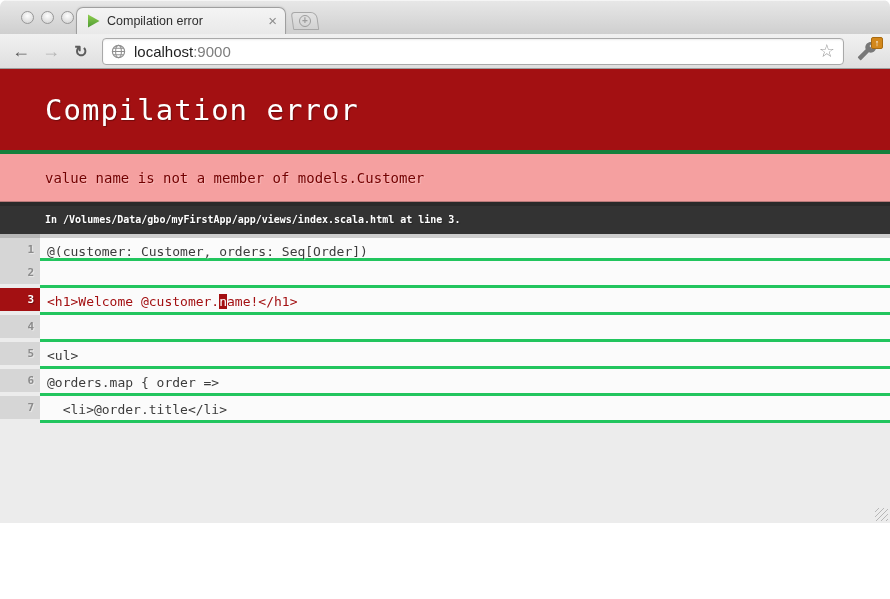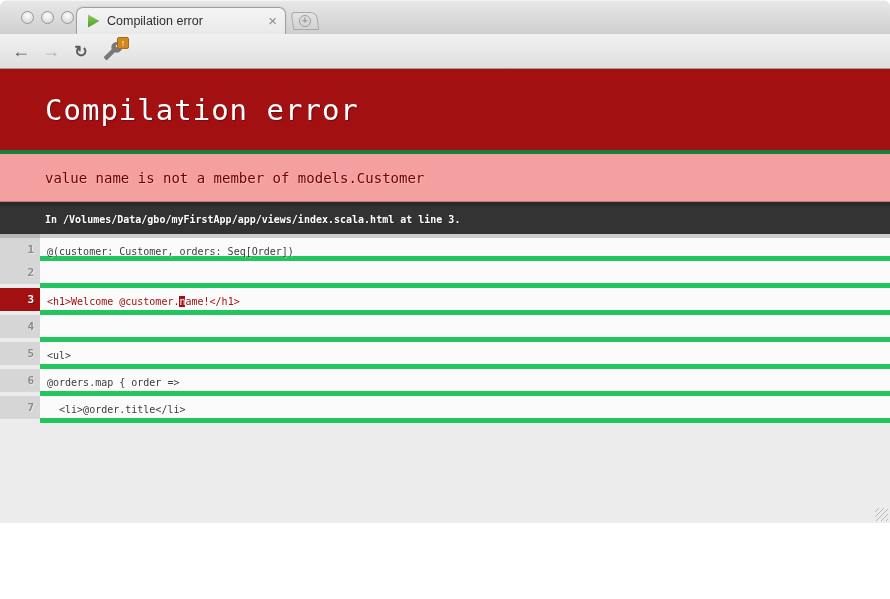--- a/index.html
+++ b/index.html
@@ -32,21 +32,21 @@
 
   
   .page { flex:1; background:#ececec; display:flex; flex-direction:column; position:relative; font-family:"DejaVu Sans Mono","Liberation Mono",monospace; }
   .err-header { background:#a31012; color:#fff; padding:21px 45px 20px; font-size:29px; line-height:40px; text-shadow:1px 1px 1px rgba(0,0,0,0.3); letter-spacing:1px; flex:none; }
   .err-detail { background:#f5a0a0; border-top:4px solid #15803d; border-bottom:1px solid #ba7a7a; color:#730000; padding:15px 45px 14px; font-size:14px; line-height:18px; text-shadow:1px 1px 1px rgba(255,255,255,0.3); flex:none; }
   .err-location { background:#333; border-top:4px solid #2a2a2a; color:#fff; padding:5px 45px; font-size:10px; font-weight:bold; line-height:18px; text-shadow:1px 1px 1px rgba(0,0,0,0.3); flex:none; }
 
   .code { flex:none; }
   .crow { display:flex; height:27px; }
   .gut { width:40px; height:23px; background:#d6d6d6; color:#8b8b8b; font-size:11px; font-weight:bold; text-align:right; padding:5px 6px 0 0; line-height:14px; text-shadow:1px 1px 1px rgba(255,255,255,0.5); }
-  .cod { flex:1; height:27px; background:#fbfbfb; border-bottom:5px solid #22c55e; padding:6px 0 0 7px; font-size:10px; line-height:15px; color:#3c3c3c; white-space:pre; text-shadow:1px 1px 1px rgba(255,255,255,0.5); }
+  .cod { flex:1; height:27px; background:#fbfbfb; border-bottom:3px solid #22c55e; padding:6px 0 0 7px; font-size:13px; line-height:15px; color:#3c3c3c; white-space:pre; text-shadow:1px 1px 1px rgba(255,255,255,0.5); }
   .crow.first .gut { border-top:4px solid #b6b6b6; height:27px; }
   .crow.first .cod { border-top:4px solid #cdcdcd; }
   .crow.err .gut { background:#a31012; color:#fff; text-shadow:1px 1px 1px rgba(0,0,0,0.3); }
   .crow.err .cod { color:#a31012; }
   .mark { background:#a31012; color:#fff; text-shadow:none; }
 
   .filler { flex:1; position:relative; }
   .grip { position:absolute; right:2px; bottom:2px; width:13px; height:13px; background:repeating-linear-gradient(135deg, transparent 0, transparent 2.5px, #b7b7b7 2.5px, #b7b7b7 3.5px); }
 </style>
 </head>
@@ -81,20 +81,31 @@
   <div class="toolbar">
     <div class="navbtn">
         <span>←</span>
       </div>
     <div class="navbtn disabled">
         <span>→</span>
       </div>
     <div class="navbtn reload">
         <span>↻</span>
       </div>
+    <div class="omnibox">
+      <svg width="15" height="15" viewBox="0 0 14 14">
+        <circle cx="7" cy="7" r="5.7" fill="none" stroke="#8f8f8f" stroke-width="1.1"></circle>
+        <ellipse cx="7" cy="7" rx="2.7" ry="5.7" fill="none" stroke="#8f8f8f" stroke-width="1"></ellipse>
+        <line x1="1.3" y1="7" x2="12.7" y2="7" stroke="#8f8f8f" stroke-width="1"></line>
+        <line x1="2.1" y1="3.9" x2="11.9" y2="3.9" stroke="#8f8f8f" stroke-width="1"></line>
+        <line x1="2.1" y1="10.1" x2="11.9" y2="10.1" stroke="#8f8f8f" stroke-width="1"></line>
+      </svg>
+      <span class="omni-text"><span class="host">localhost</span><span class="port">:9000</span></span>
+      <span class="star">☆</span>
+    </div>
     <div class="wrenchbtn">
       <svg class="wrench-svg" width="20" height="20" viewBox="0 0 24 24">
         <path d="M22.7 19l-9.1-9.1c.9-2.3.4-5-1.5-6.9-2-2-5-2.4-7.4-1.3L9 6 6 9 1.6 4.7C.4 7.1.9 10.1 2.9 12.1c1.9 1.9 4.6 2.4 6.9 1.5l9.1 9.1c.4.4 1 .4 1.4 0l2.3-2.3c.5-.4.5-1.1.1-1.4z" fill="#787878"></path>
       </svg>
       <span class="badge">↑</span>
     </div>
   </div>
 
   <div class="page">
     <div class="err-header">Compilation error</div>

